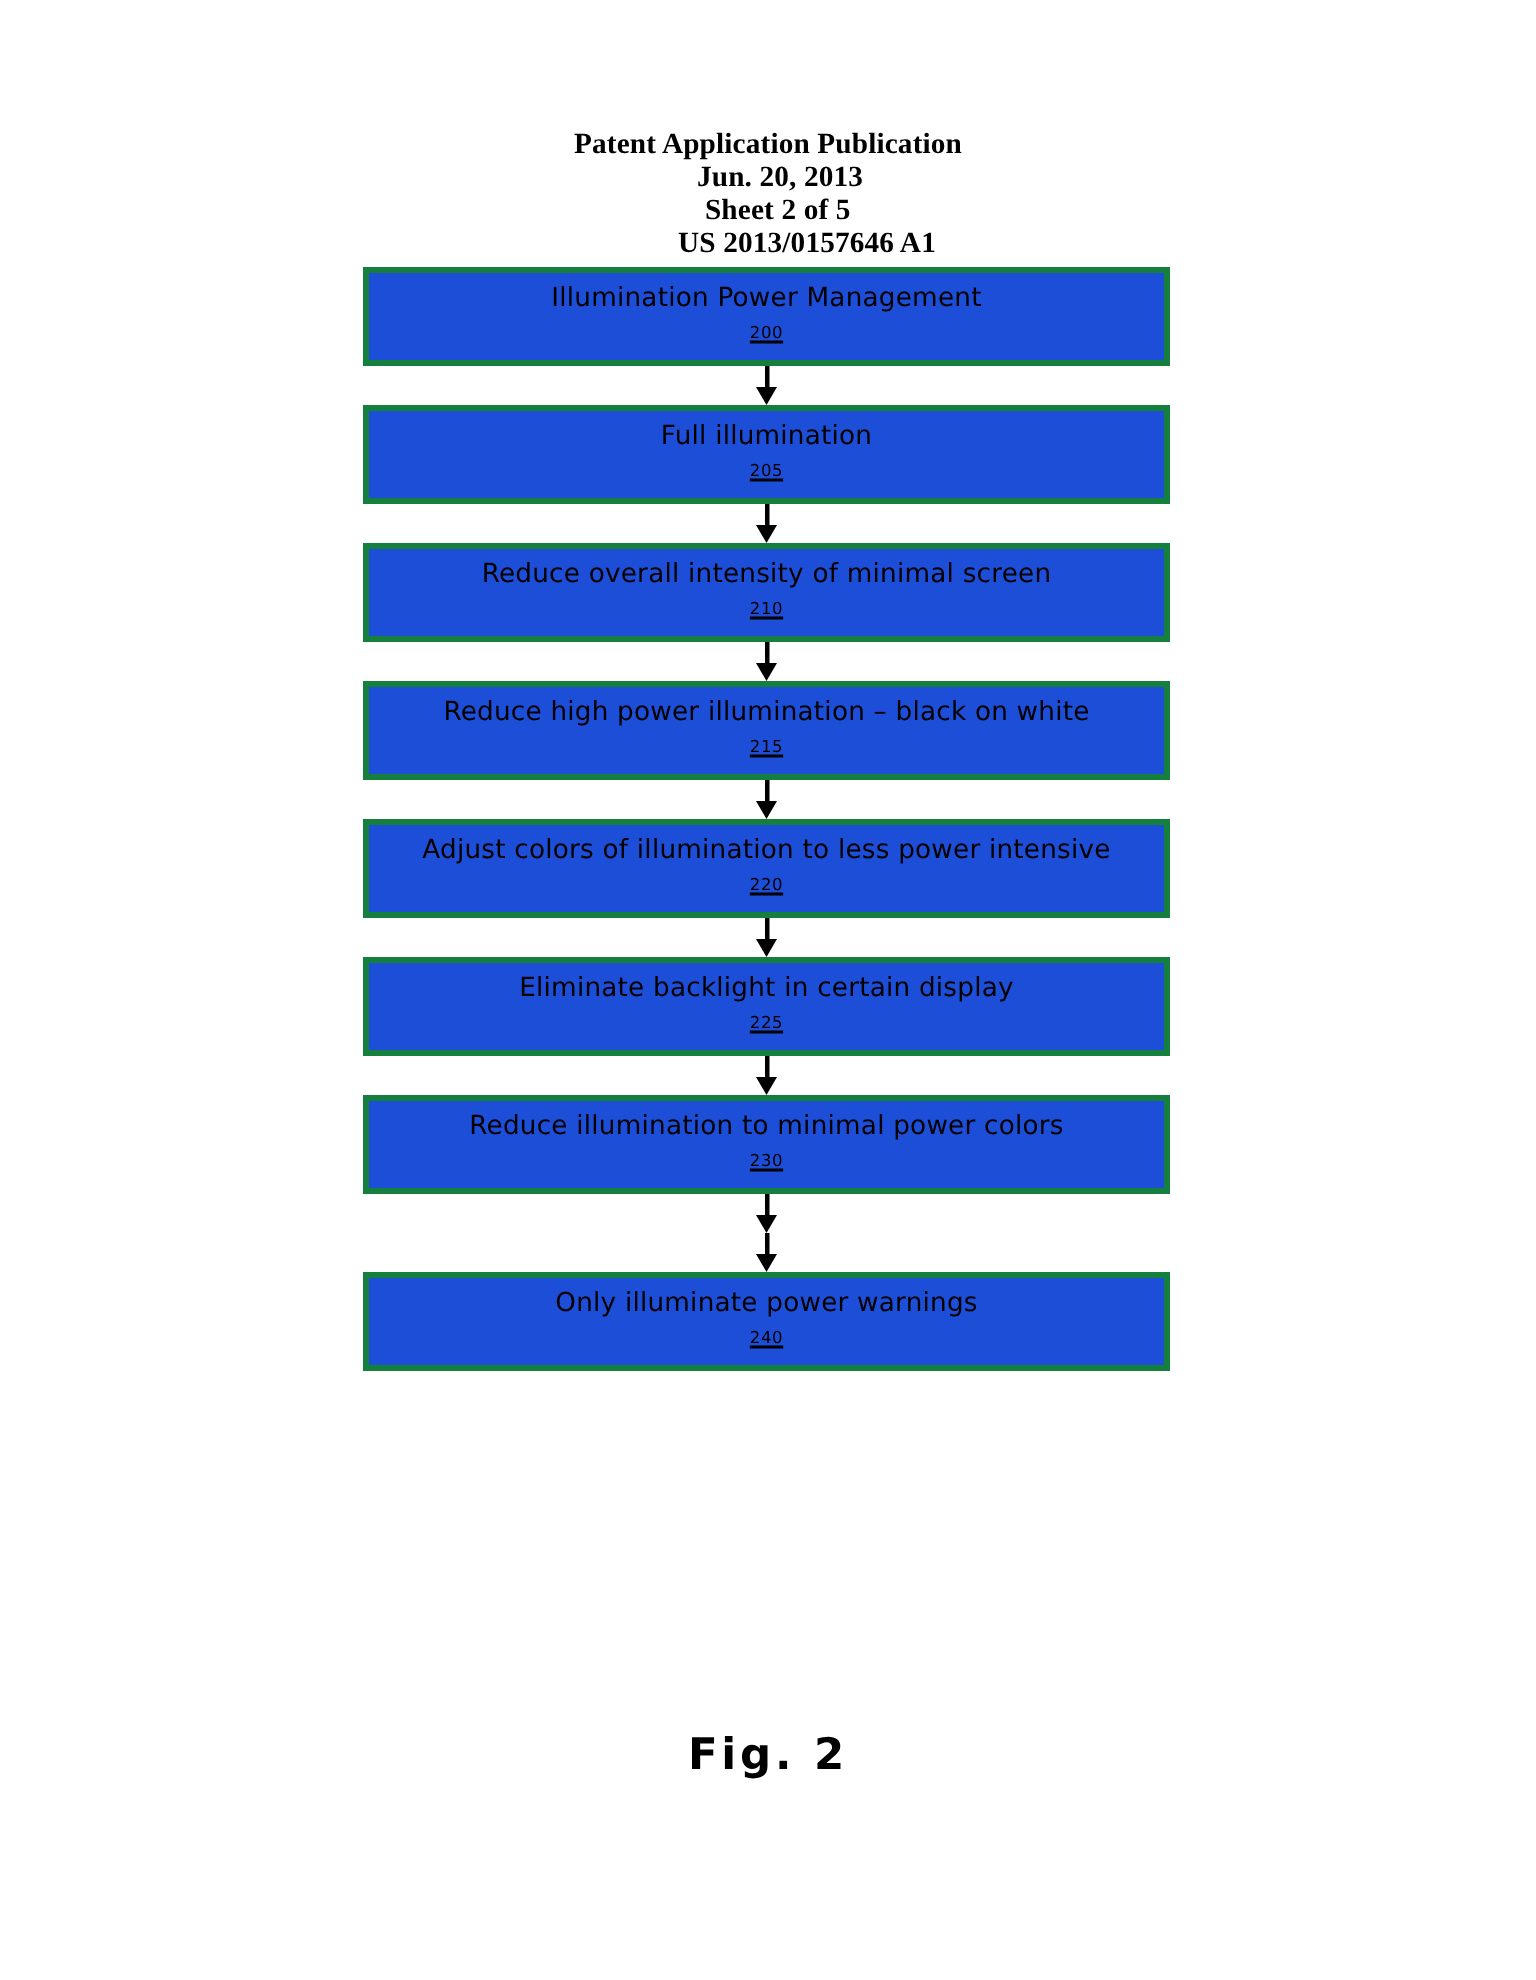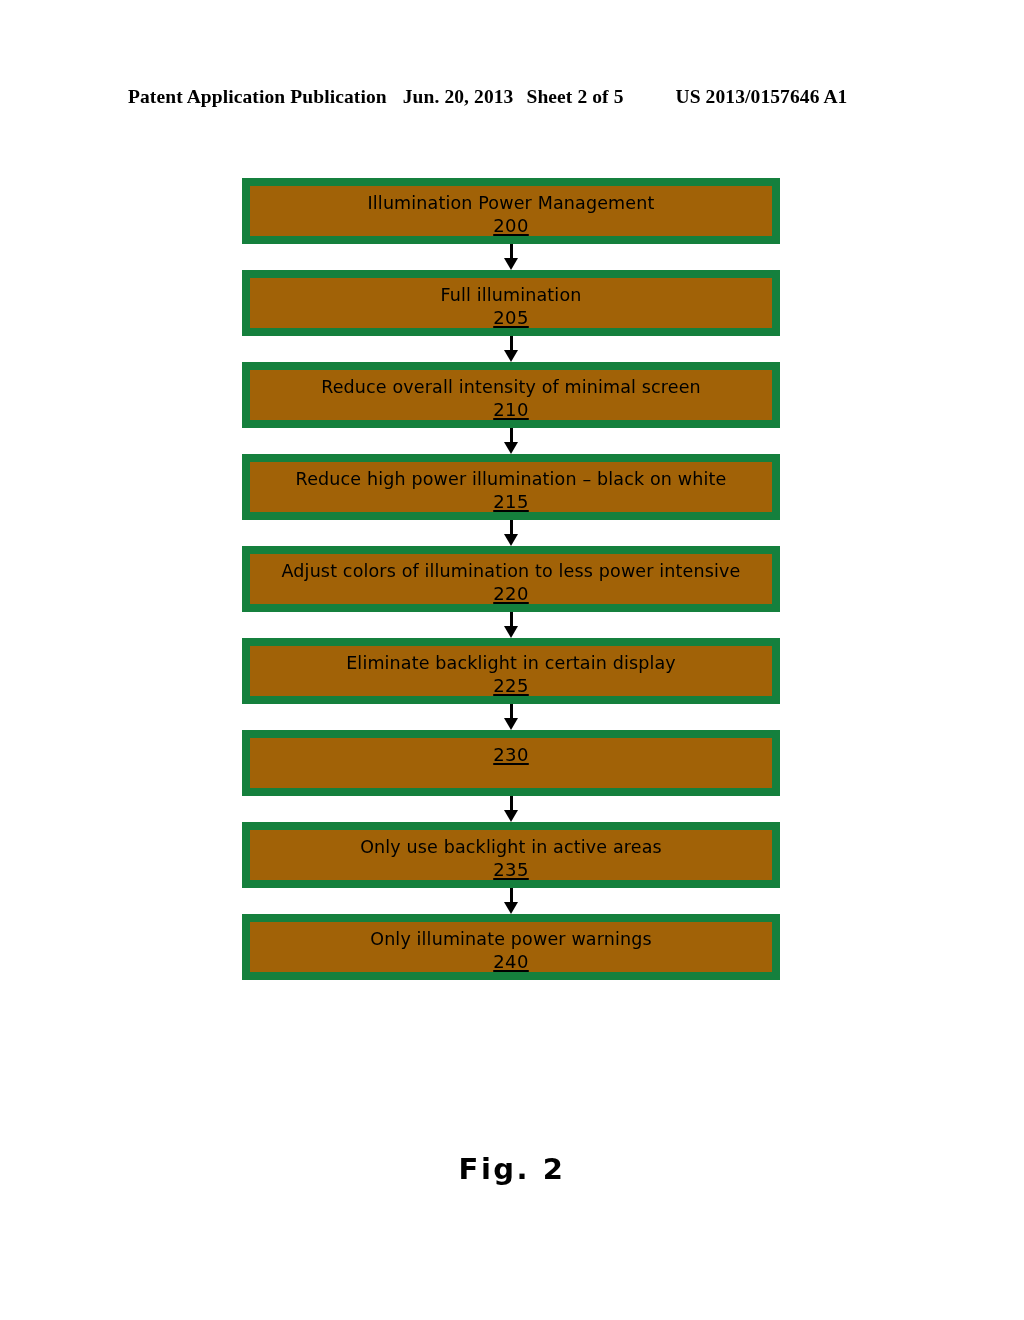--- a/index.html
+++ b/index.html
@@ -19,26 +19,27 @@
   }
 
   
   .page-header {
     position: absolute;
     top: 86px;
     left: 128px;
     width: 768px;
     height: 26px;
     display: flex;
-    align-items: flex-start;
+    align-items: center;
     font-family: "Liberation Serif", "DejaVu Serif", serif;
     font-weight: bold;
     font-size: 19.5px;
     letter-spacing: 0.1px;
     white-space: nowrap;
+    flex-direction: column;
   }
   .hdr-pub   { flex: 0 0 auto; }
   .hdr-date  { flex: 0 0 auto; margin-left: 16px; }
   .hdr-sheet { flex: 0 0 auto; margin-left: 13px; }
   .hdr-num   { flex: 0 0 auto; margin-left: 52px; }
 
   
   .flowchart {
     position: absolute;
     top: 178px;
@@ -47,42 +48,42 @@
   }
 
   .flow-step {
     position: relative;
   }
 
   .flow-box {
     box-sizing: border-box;
     width: 538px;
     height: 66px;
-    border: 8px solid #15803d;
-    background: #a16207;
+    border: 4px solid #15803d;
+    background: #1d4ed8;
     display: flex;
     flex-direction: column;
     align-items: center;
     justify-content: flex-start;
     padding-top: 6px;
   }
 
   .flow-label {
     font-family: "DejaVu Sans", sans-serif;
     font-size: 17.5px;
     line-height: 23px;
     letter-spacing: 0.15px;
     color: #000000;
     white-space: nowrap;
     text-align: center;
   }
 
   .flow-ref {
     font-family: "DejaVu Sans", sans-serif;
-    font-size: 18px;
+    font-size: 11px;
     line-height: 22px;
     letter-spacing: 0.4px;
     color: #000000;
     text-decoration: underline;
     text-underline-offset: 2px;
     text-decoration-thickness: 1.6px;
   }
 
   
   .connector {
@@ -191,32 +192,27 @@
         <div class="flow-label">Eliminate backlight in certain display</div>
         <div class="flow-ref">225</div>
       </div>
     </div>
     <div class="connector">
       <div class="shaft"></div>
       <div class="head"></div>
     </div>
     <div class="flow-step">
       <div class="flow-box">
+        <div class="flow-label">Reduce illumination to minimal power colors</div>
         <div class="flow-ref">230</div>
       </div>
     </div>
     <div class="connector">
       <div class="shaft"></div>
       <div class="head"></div>
-    </div>
-    <div class="flow-step">
-      <div class="flow-box">
-        <div class="flow-label">Only use backlight in active areas</div>
-        <div class="flow-ref">235</div>
-      </div>
     </div>
     <div class="connector">
       <div class="shaft"></div>
       <div class="head"></div>
     </div>
     <div class="flow-step">
       <div class="flow-box">
         <div class="flow-label">Only illuminate power warnings</div>
         <div class="flow-ref">240</div>
       </div>

